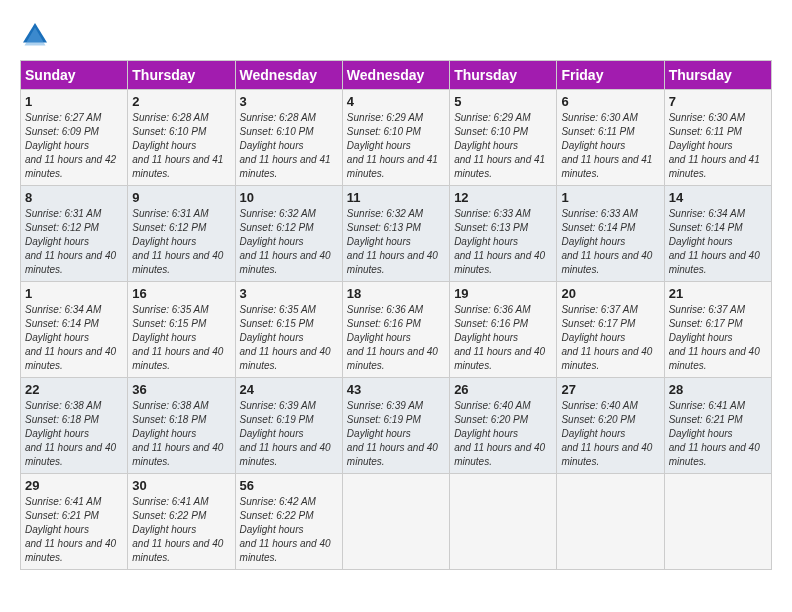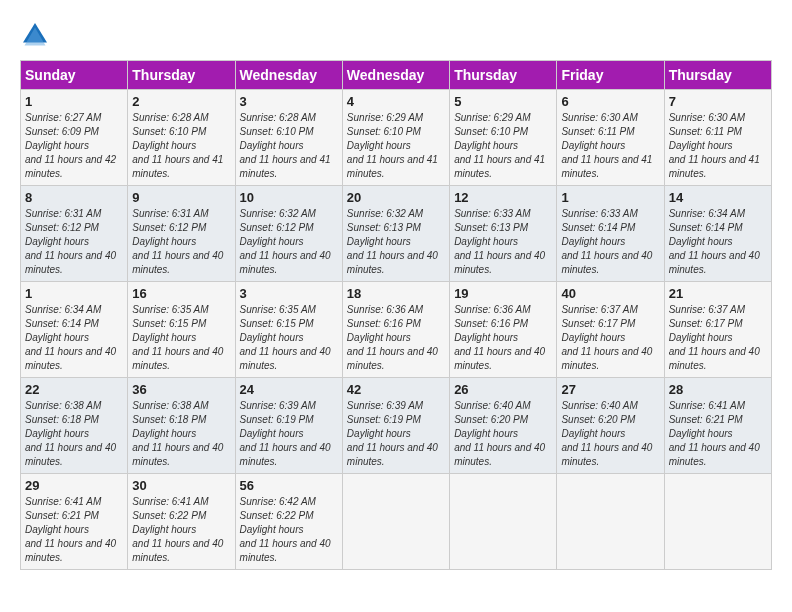--- a/index.html
+++ b/index.html
@@ -217,21 +217,21 @@
         <td>
         <span class="day-number">10</span>
         <div class="day-info">
           Sunrise: 6:32 AM<br>
           Sunset: 6:12 PM<br>
           Daylight hours<br>
           and 11 hours and 40 minutes.
         </div>
       </td>
         <td>
-        <span class="day-number">20</span>
+        <span class="day-number">11</span>
         <div class="day-info">
           Sunrise: 6:32 AM<br>
           Sunset: 6:13 PM<br>
           Daylight hours<br>
           and 11 hours and 40 minutes.
         </div>
       </td>
         <td>
         <span class="day-number">12</span>
         <div class="day-info">
@@ -300,21 +300,21 @@
         <td>
         <span class="day-number">19</span>
         <div class="day-info">
           Sunrise: 6:36 AM<br>
           Sunset: 6:16 PM<br>
           Daylight hours<br>
           and 11 hours and 40 minutes.
         </div>
       </td>
         <td>
-        <span class="day-number">40</span>
+        <span class="day-number">20</span>
         <div class="day-info">
           Sunrise: 6:37 AM<br>
           Sunset: 6:17 PM<br>
           Daylight hours<br>
           and 11 hours and 40 minutes.
         </div>
       </td>
         <td>
         <span class="day-number">21</span>
         <div class="day-info">
@@ -347,21 +347,21 @@
         <td>
         <span class="day-number">24</span>
         <div class="day-info">
           Sunrise: 6:39 AM<br>
           Sunset: 6:19 PM<br>
           Daylight hours<br>
           and 11 hours and 40 minutes.
         </div>
       </td>
         <td>
-        <span class="day-number">42</span>
+        <span class="day-number">43</span>
         <div class="day-info">
           Sunrise: 6:39 AM<br>
           Sunset: 6:19 PM<br>
           Daylight hours<br>
           and 11 hours and 40 minutes.
         </div>
       </td>
         <td>
         <span class="day-number">26</span>
         <div class="day-info">

